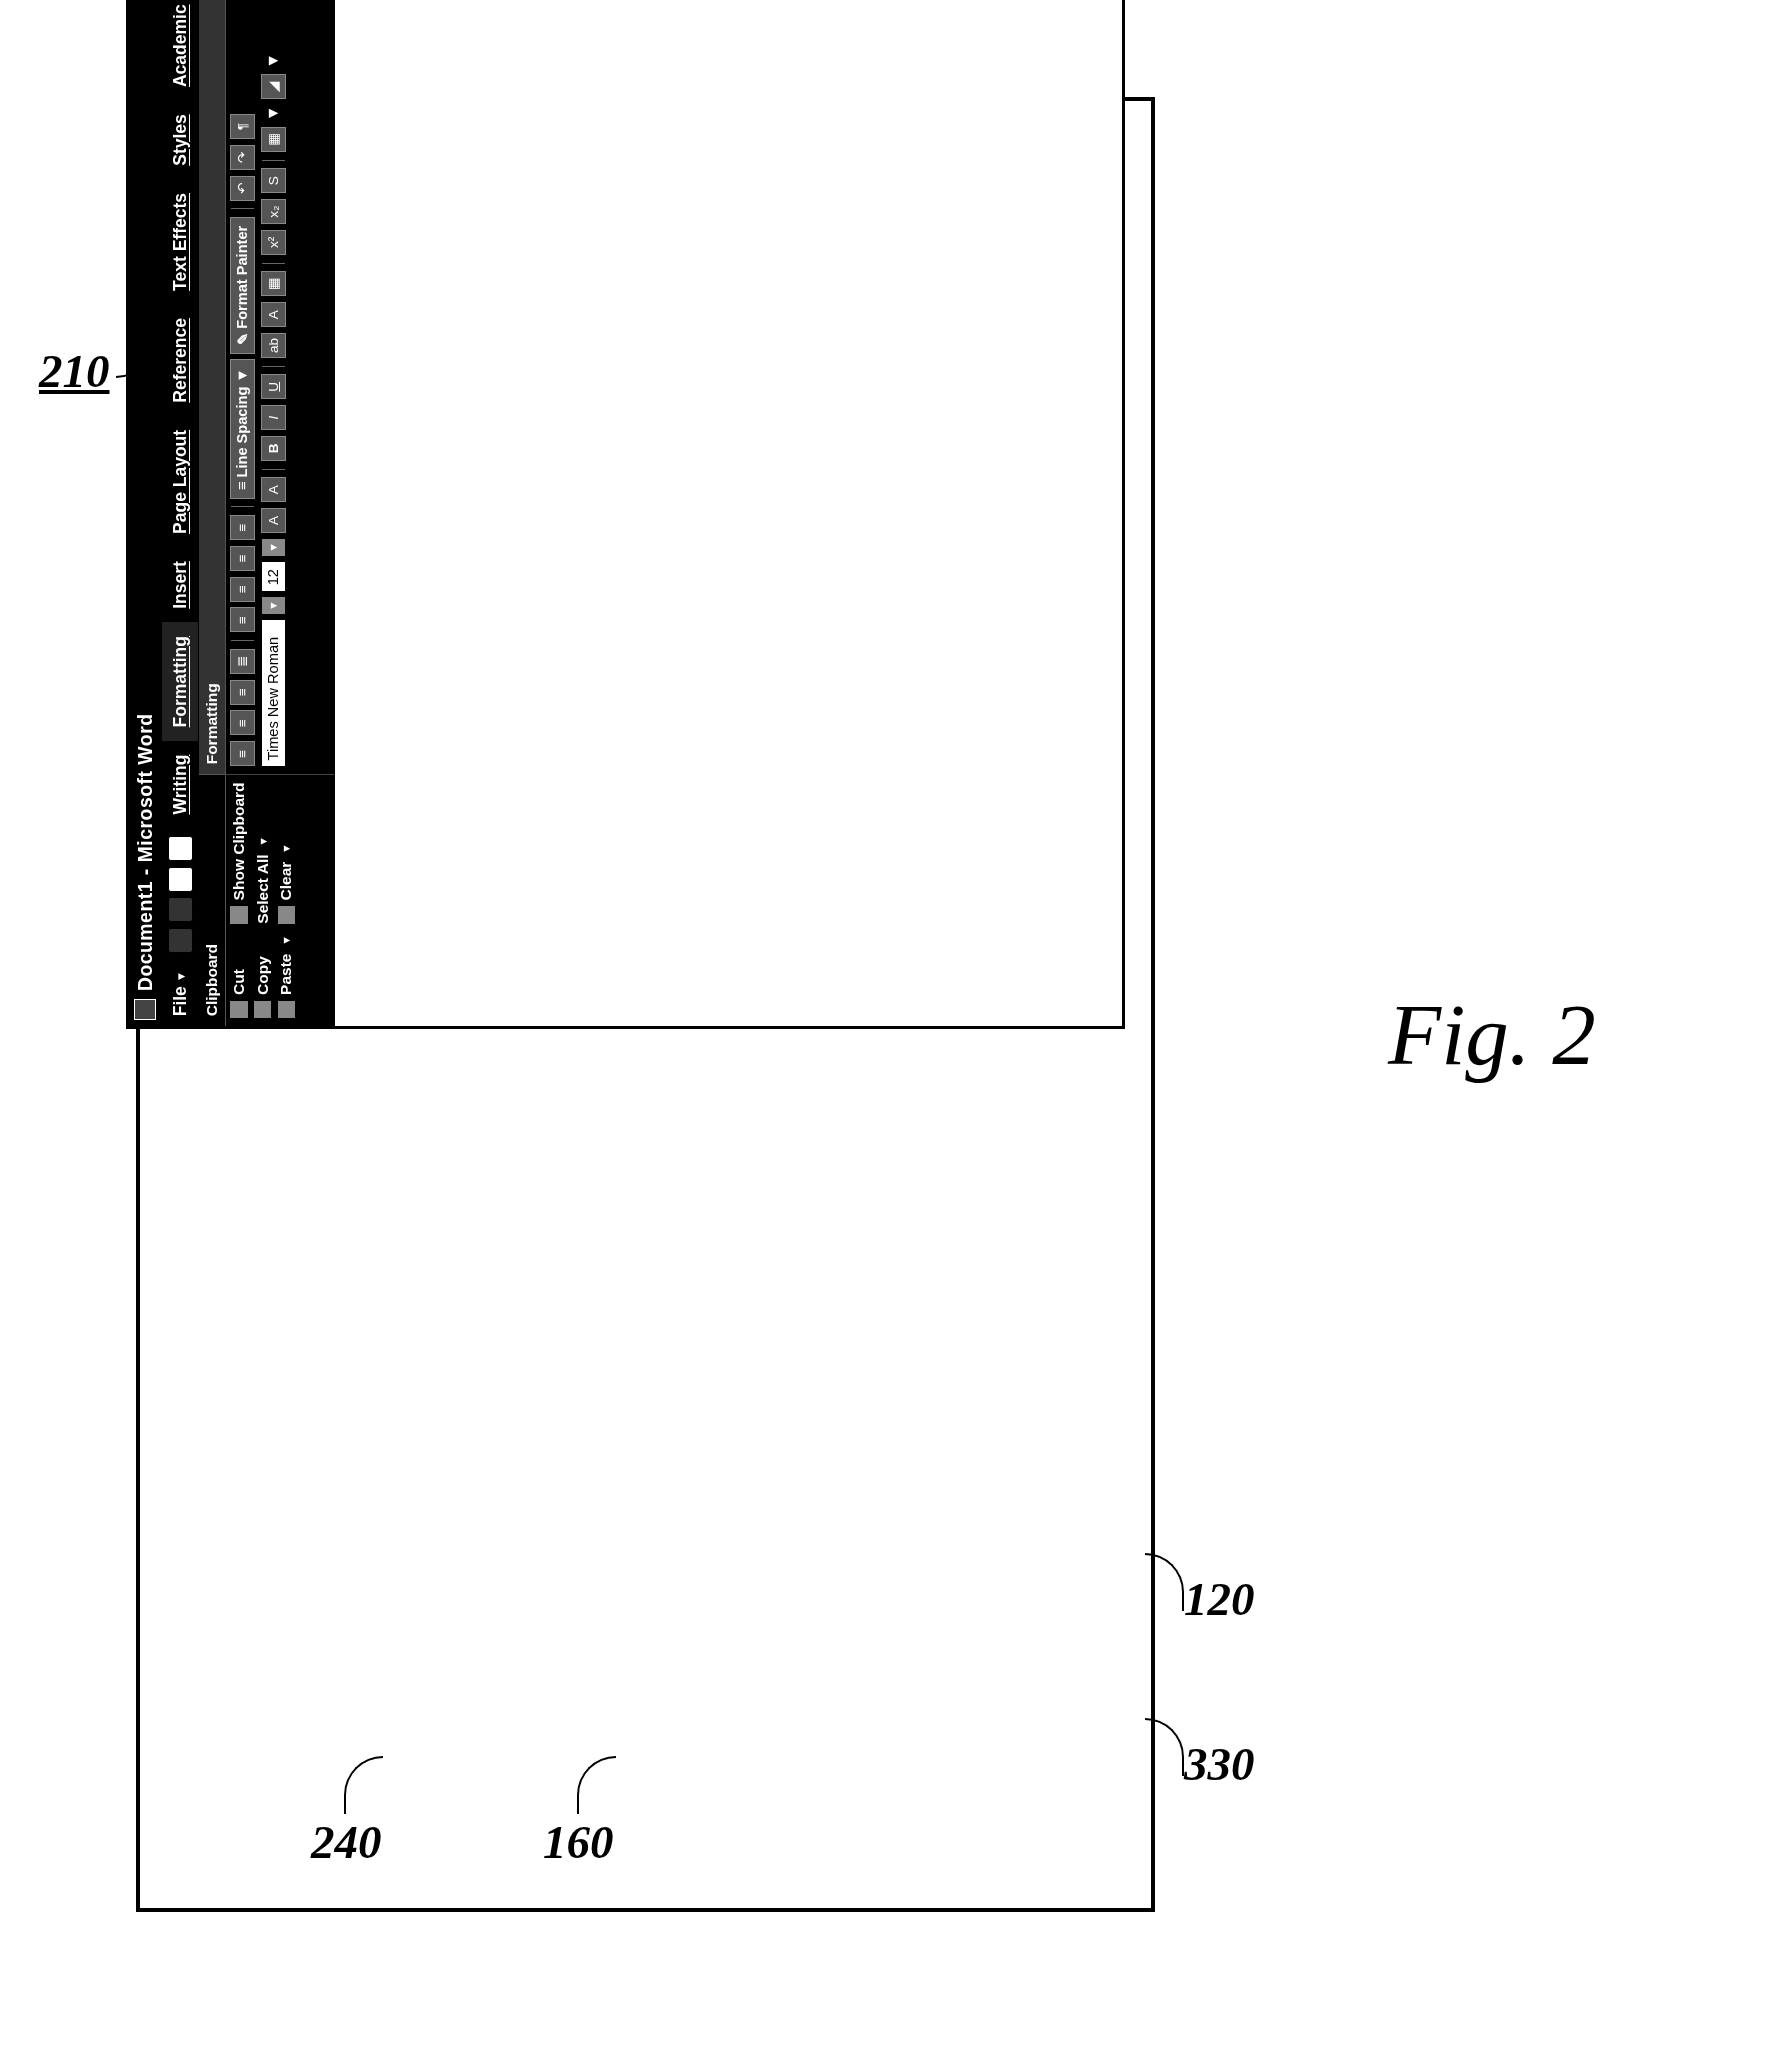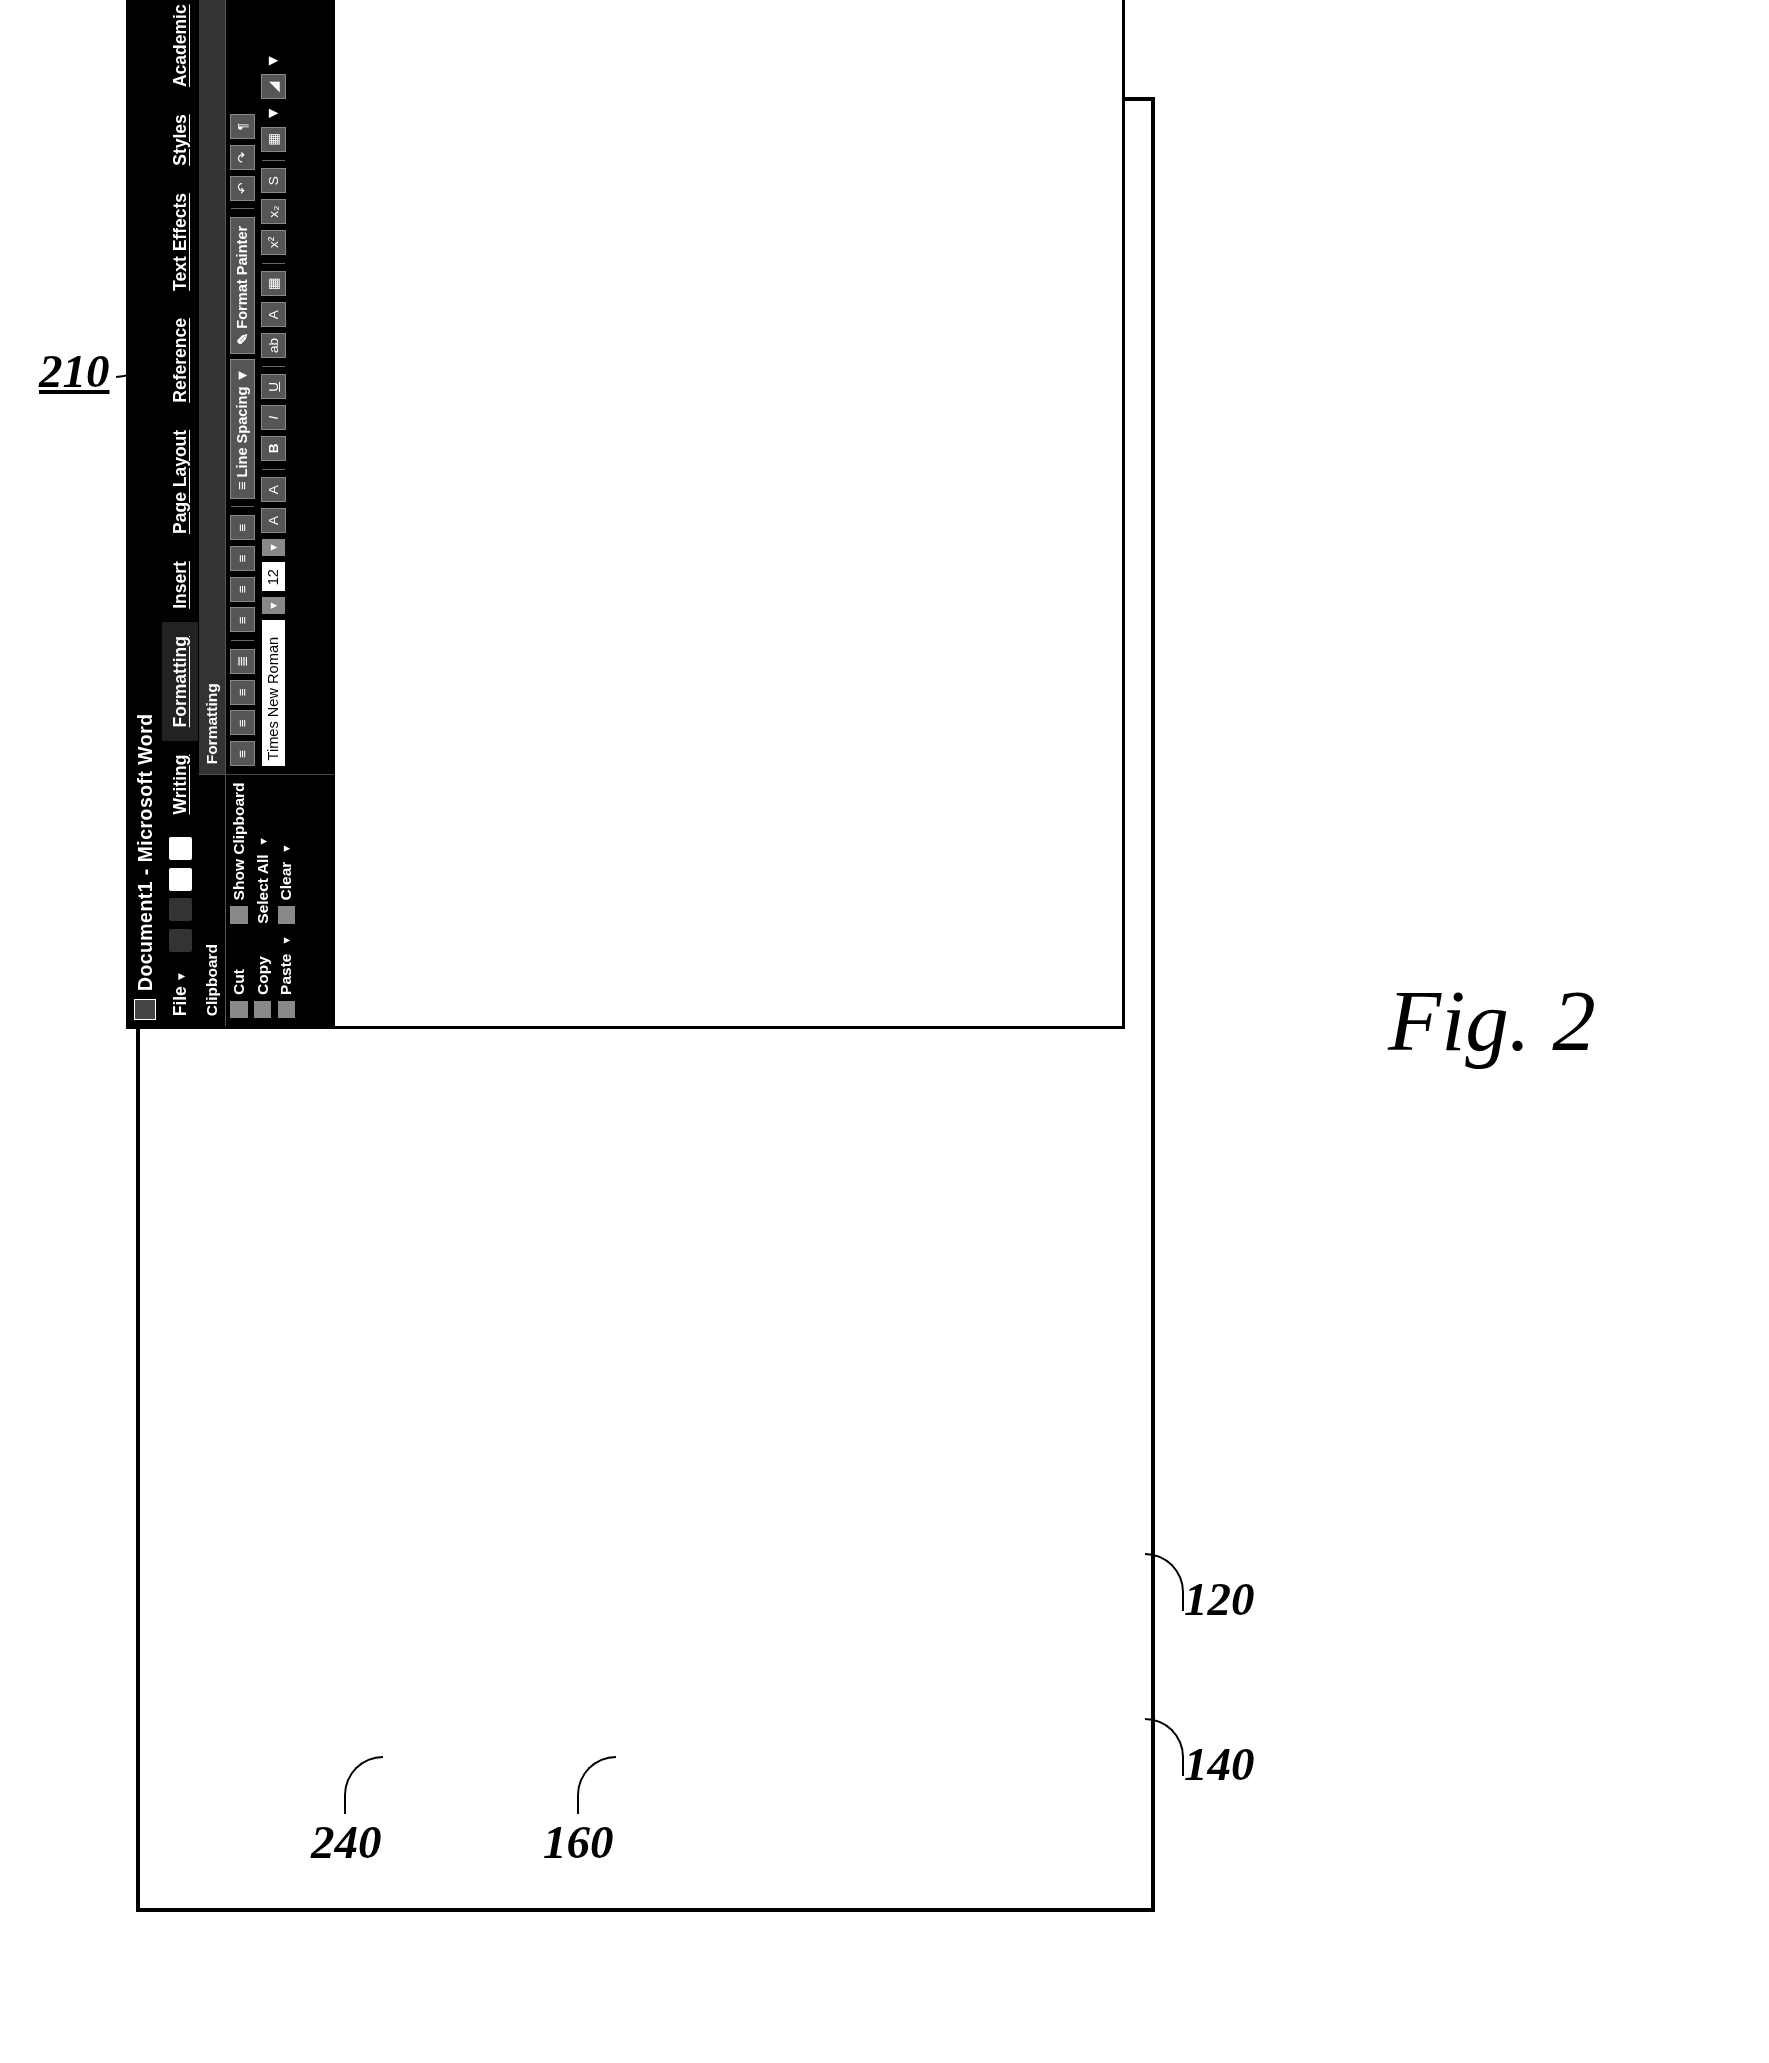--- a/index.html
+++ b/index.html
@@ -55,41 +55,41 @@
 .arrow { width: 17.5px; height: 23px; background: #888; display: inline-flex; align-items: center; justify-content: center; font-size: 10.7px; }
 
 .doc-area { background: #fff; flex: 1; height: calc(100% - 33px - 37px - 27px - 109px); }
 
 
 .callout { position: absolute; font-family: "Times New Roman", serif; font-style: italic; font-weight: bold; font-size: 47px; }
 .leadv { position: absolute; border-left: 2.9px solid #000; }
 .curve { position: absolute; width: 39px; height: 58px; border-left: 2.9px solid #000; border-bottom: 2.9px solid #000; border-bottom-left-radius: 39px; }
 .curve.r { border-left: none; border-right: 2.9px solid #000; border-bottom-right-radius: 39px; border-bottom-left-radius: 0; }
 
-.fig-caption { position: absolute; font-family: "Times New Roman", serif; font-style: italic; font-size: 87px; font-weight: 500; }
+.fig-caption { position: absolute; font-family: "Times New Roman", serif; font-style: italic; font-size: 87px; font-weight: 500; margin-top: 14px; }
 
 .patent-border { position: absolute; left: 136px; top: 97px; width: 1019px; height: 1815px; border: 4.9px solid #000; pointer-events: none; }
 </style>
 </head>
 <body>
 
 <div class="figure-wrap">
 
   <div class="patent-border"></div>
 
   <div class="callout" style="left:311px; top:136px;">205</div>
   <div class="callout" style="left:475px; top:136px;">215</div>
   <div class="callout" style="left:580px; top:136px;">220</div>
   <div class="callout" style="left:685px; top:136px;">230</div>
   <div class="callout" style="left:932px; top:107px;">200</div>
   <div class="callout" style="left:39px; top:344px;text-decoration:underline;">210</div>
   <div class="callout" style="left:311px; top:1815px;">240</div>
   <div class="callout" style="left:543px; top:1815px;">160</div>
   <div class="callout" style="left:1184px; top:1572px;">120</div>
-  <div class="callout" style="left:1184px; top:1737px;">140</div>
+  <div class="callout" style="left:1184px; top:1737px;">330</div>
 
   <div class="leadv" style="left:349px; top:184px; height:49px;"></div>
   <div class="leadv" style="left:514px; top:184px; height:58px;"></div>
   <div class="leadv" style="left:617px; top:184px; height:68px;"></div>
   <div class="leadv" style="left:720px; top:184px; height:78px;"></div>
   <div class="curve" style="left:966px; top:155px;"></div>
   <div class="curve r" style="left:116px; top:320px;"></div>
   <div class="curve" style="left:344px; top:1756px; transform: scaleY(-1);"></div>
   <div class="curve" style="left:577px; top:1756px; transform: scaleY(-1);"></div>
   <div class="curve r" style="left:1145px; top:1553px; transform: scaleY(-1);"></div>

